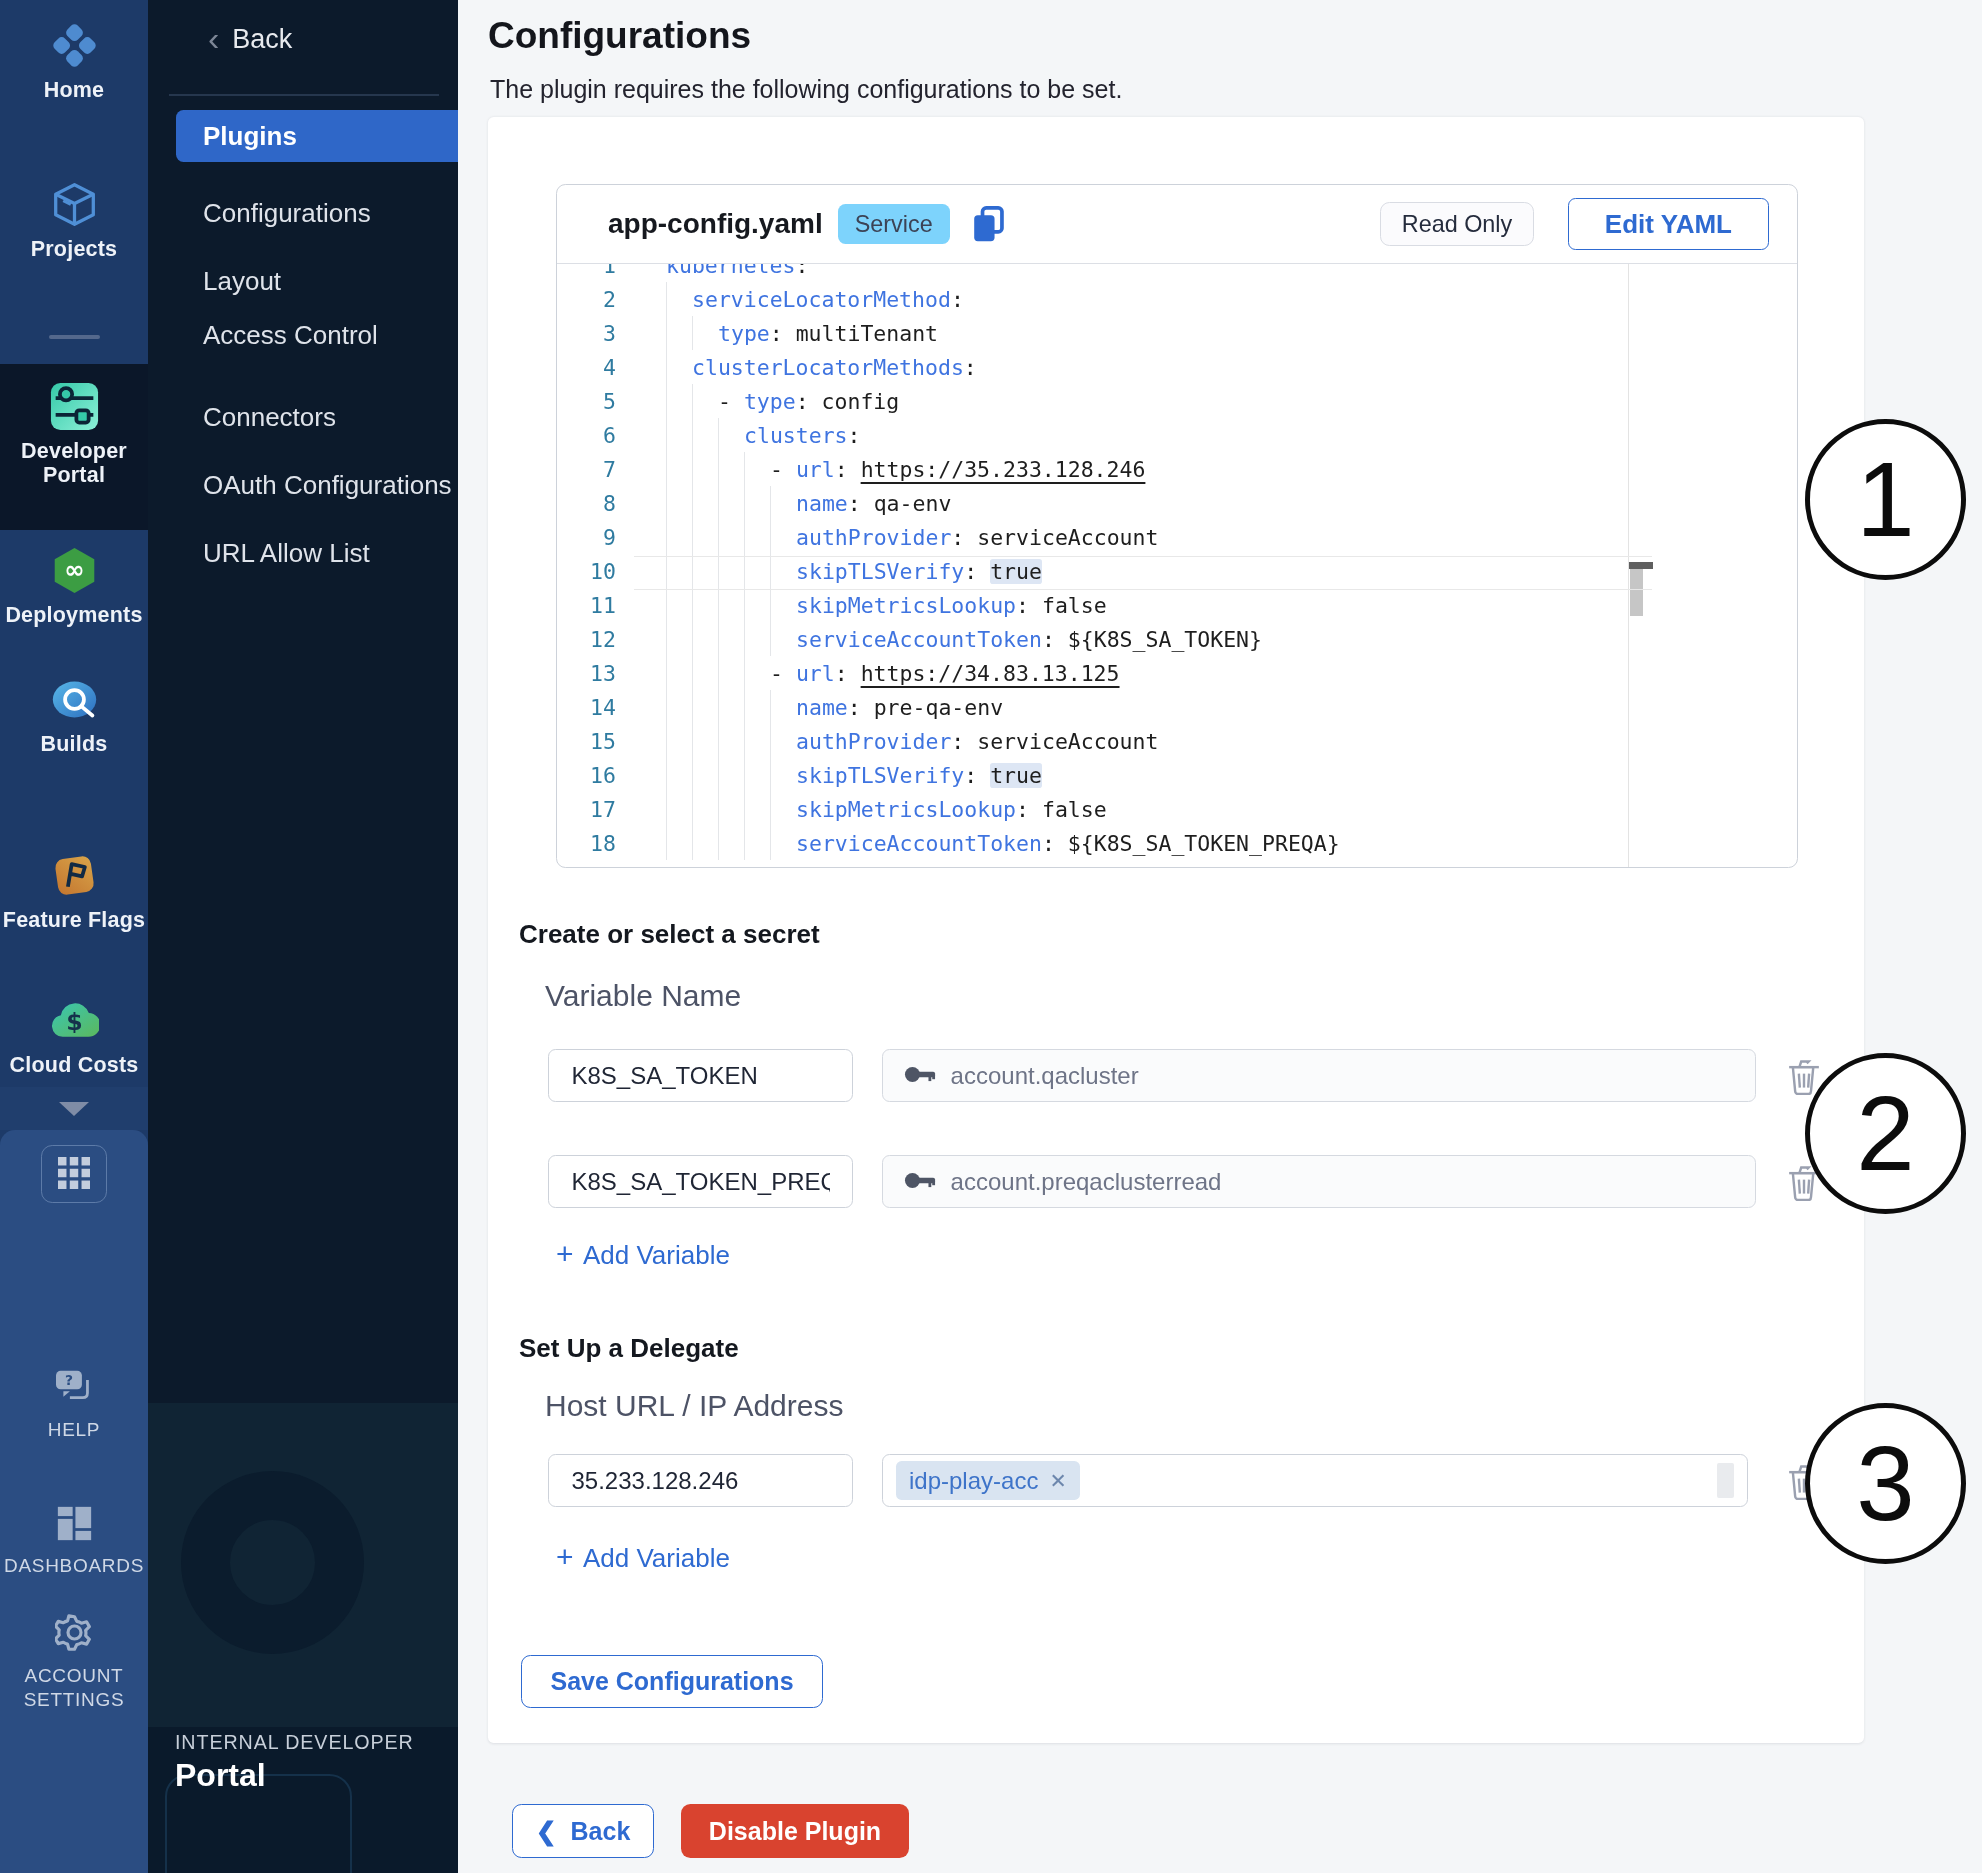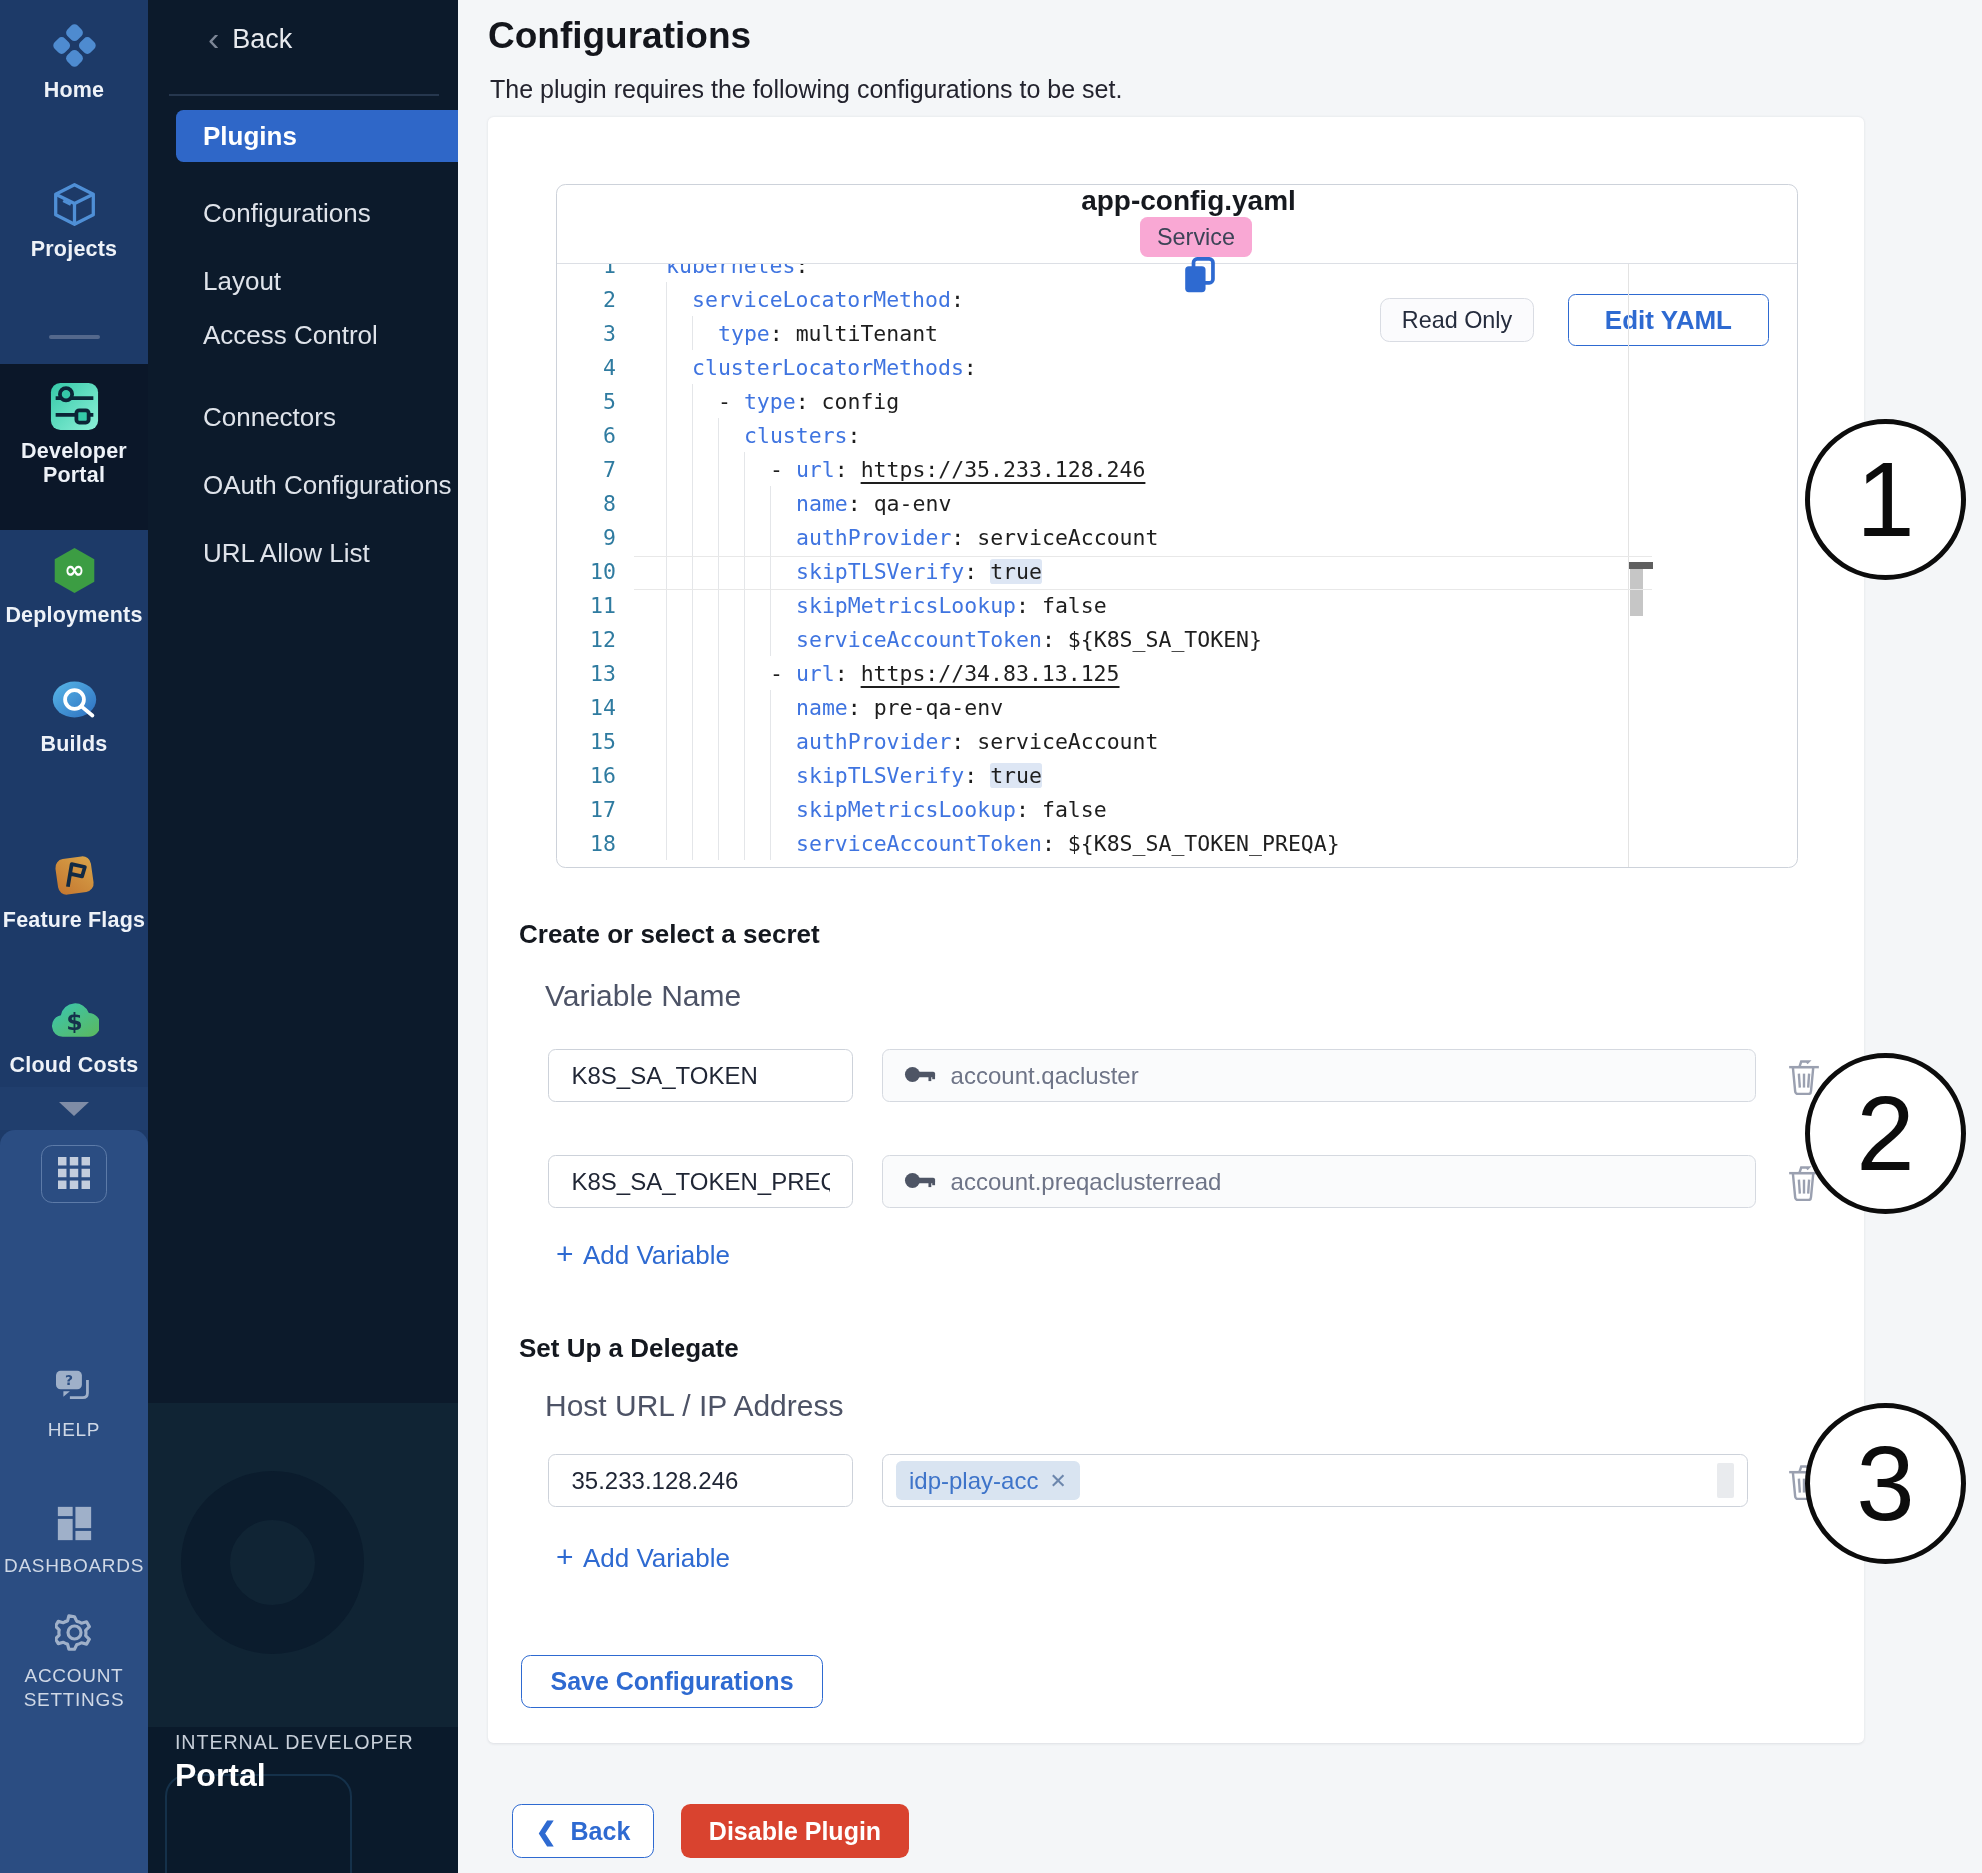--- a/index.html
+++ b/index.html
@@ -37,23 +37,23 @@
   .sn-footer { position:absolute; left:27px; top:1731px; z-index:2; }
   .sn-footer .kicker { color:#c7cfd9; font-size:19.7px; letter-spacing:0.9px; }
   .sn-footer .title { color:#ffffff; font-size:32px; font-weight:bold; margin-top:2.8px; }
   
   #main { position:absolute; left:458px; top:0; width:1524px; height:1874px; }
   .page-title { position:absolute; left:30px; top:15px; font-size:37px; font-weight:bold; color:#14161c; }
   .page-desc { position:absolute; left:32px; top:75px; font-size:25px; color:#23232e; }
   .card { position:absolute; left:30px; top:117px; width:1376px; height:1626px; background:#ffffff; border-radius:5.6px; box-shadow:0 0.9px 2.8px rgba(20,30,50,.10); }
   
   .editor { position:absolute; left:68px; top:67px; width:1242px; height:684px; border:1.9px solid #cdd2da; border-radius:9.4px; background:#fff; overflow:hidden; }
-  .ed-header { position:absolute; left:0; top:0; width:100%; height:79px; display:flex; align-items:center; padding:0 28px 0 51px; border-bottom:1.9px solid #dcdfe5;flex-direction:column; }
+  .ed-header { position:absolute; left:0; top:0; width:100%; height:79px; display:flex; align-items:center; padding:0 28px 0 51px; border-bottom:1.9px solid #dcdfe5; }
   .ed-fname { font-size:28px; font-weight:bold; color:#16191f; }
-  .ed-badge { margin-left:15px; background:#f9a8d4; color:#3c4356; font-size:23.4px; padding:6.6px 17px; border-radius:7.5px; }
+  .ed-badge { margin-left:15px; background:#7dd3fc; color:#3c4356; font-size:23.4px; padding:6.6px 17px; border-radius:7.5px; }
   .ed-copy { margin-left:22.5px; cursor:pointer; display:flex; }
   .ed-right { margin-left:auto; display:flex; align-items:center; gap:34px; }
   .ed-readonly { border:1.9px solid #d9dce3; background:#fbfbfd; color:#252c3d; font-size:23.4px; padding:7.5px 20.6px; border-radius:9.4px; }
   .ed-editbtn { border:1.9px solid #2e6ad1; background:#fff; color:#2e6ad1; font-size:26px; font-weight:bold; padding:9.4px 36px; border-radius:7.5px; cursor:pointer; }
   .ed-code { position:absolute; left:0; top:79px; right:0; bottom:0; overflow:hidden; font-family:"DejaVu Sans Mono", monospace; font-size:21.5px; }
   .ed-lines { position:relative; margin-top:-16px; }
   .ed-line { position:relative; height:34px; display:flex; align-items:center; }
   .ed-num { width:77px; flex:none; text-align:right; padding-right:18px; color:#2f7ba0; }
   .ed-content { position:relative; flex:1; height:100%; display:flex; align-items:center; }
   .ed-guide { position:absolute; top:0; bottom:0; width:0.9px; background:#e4e6e9; }

